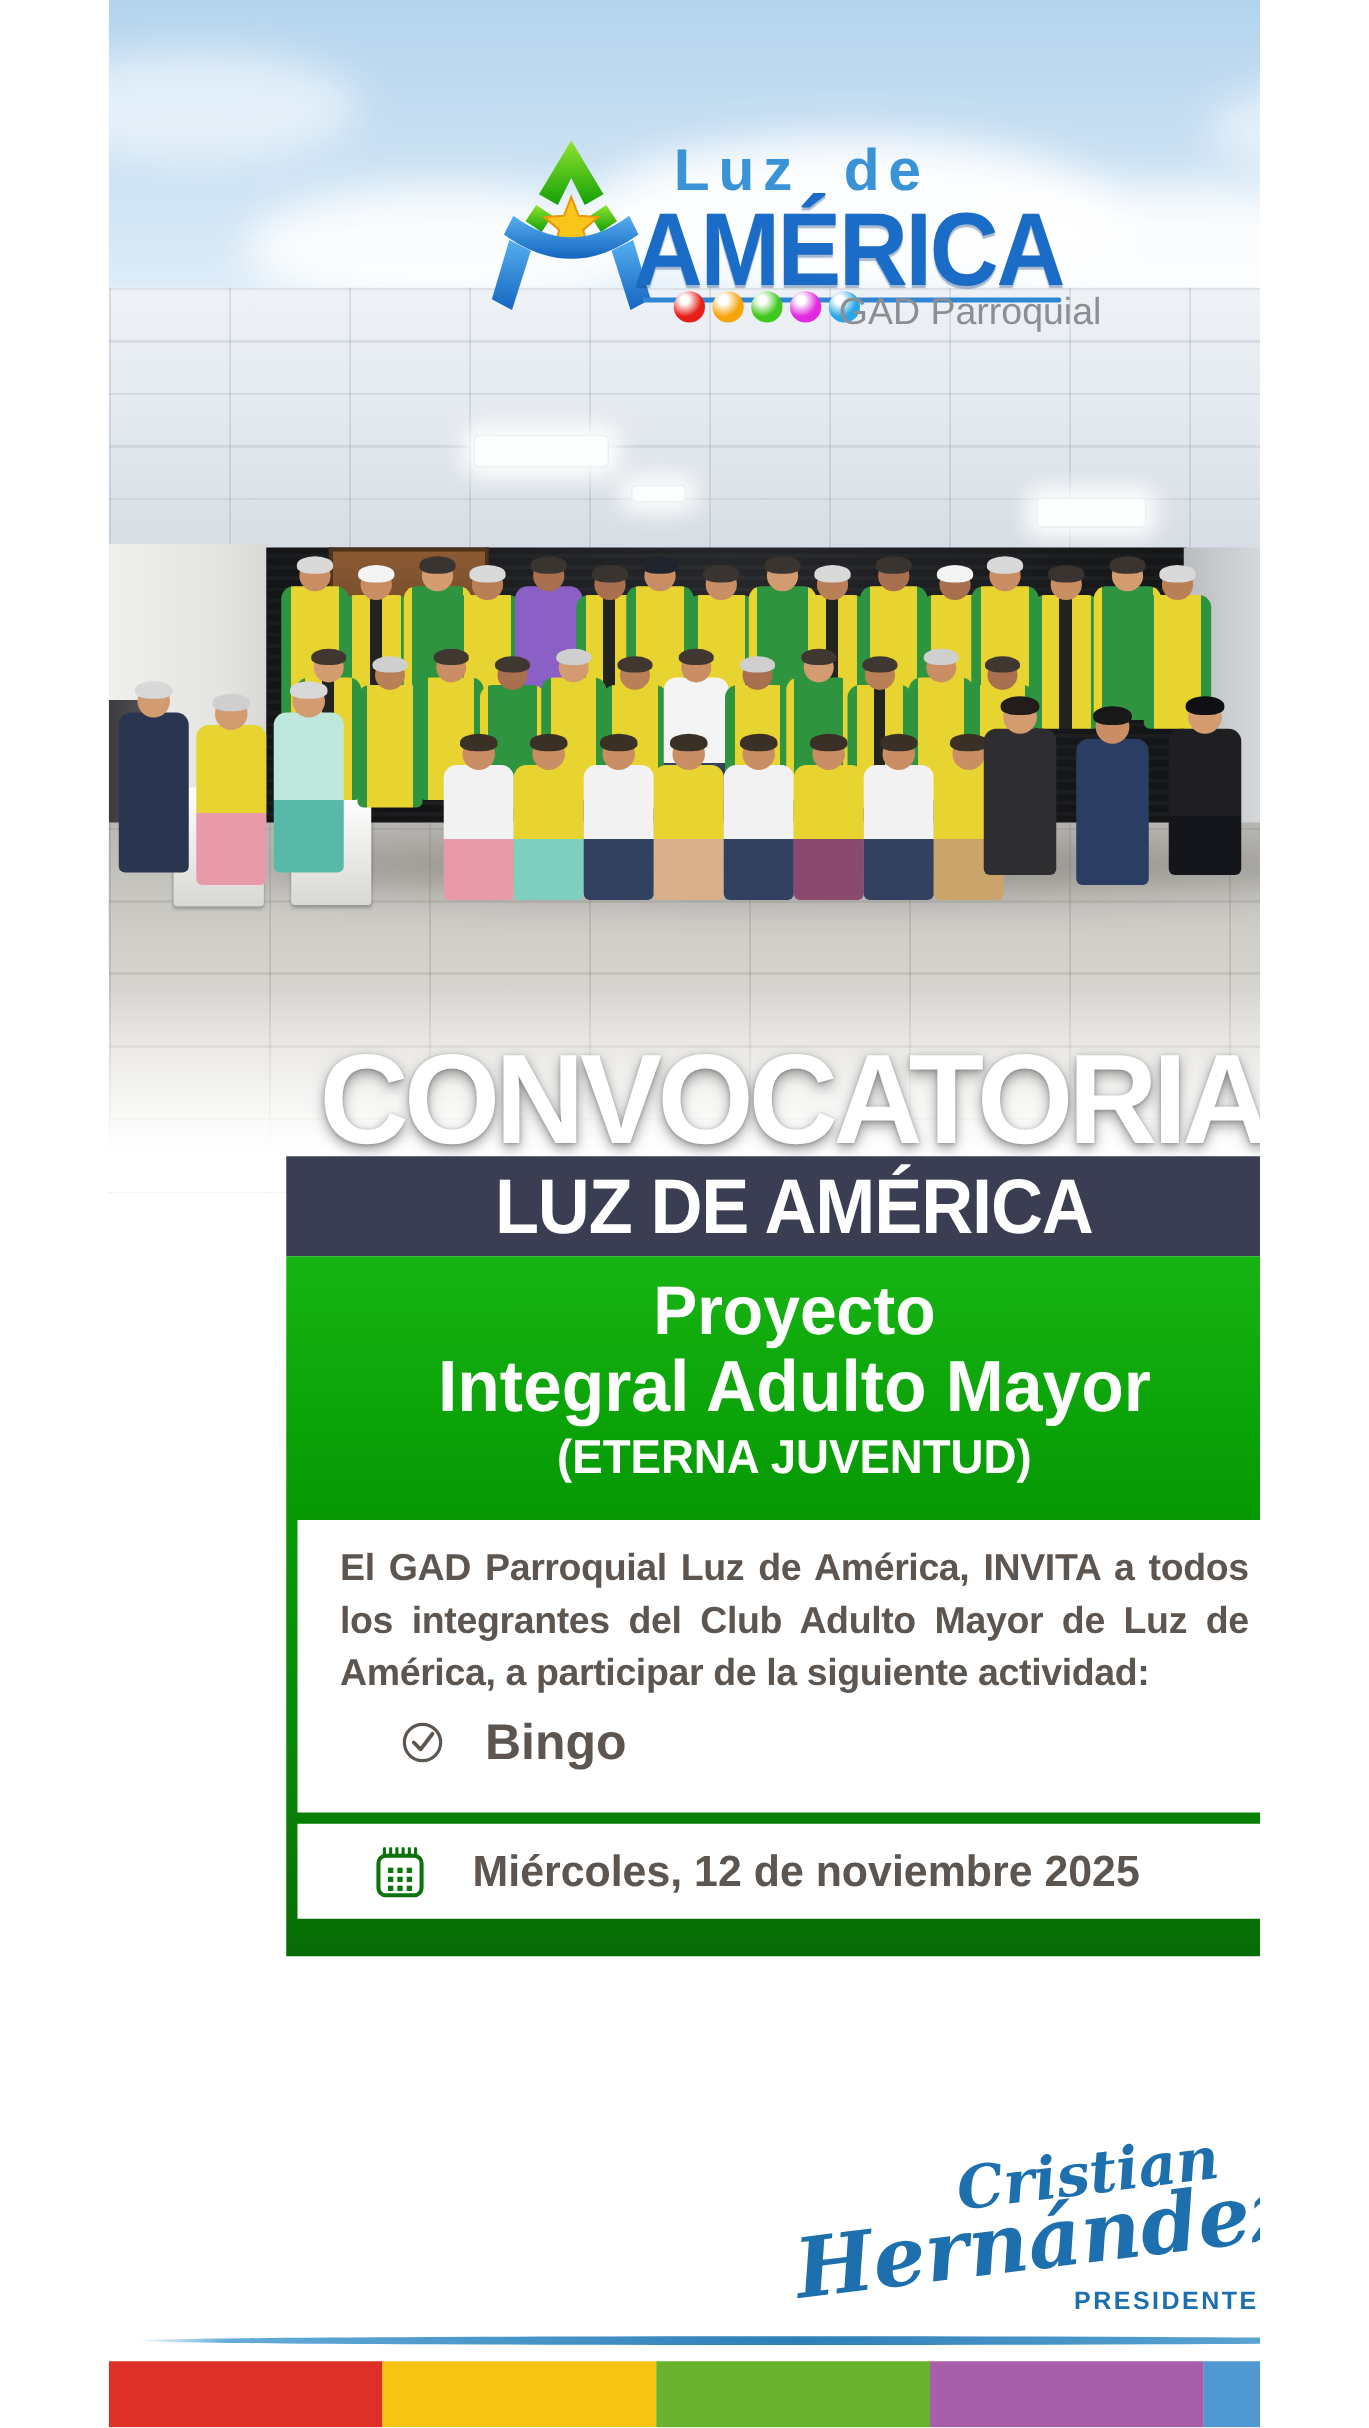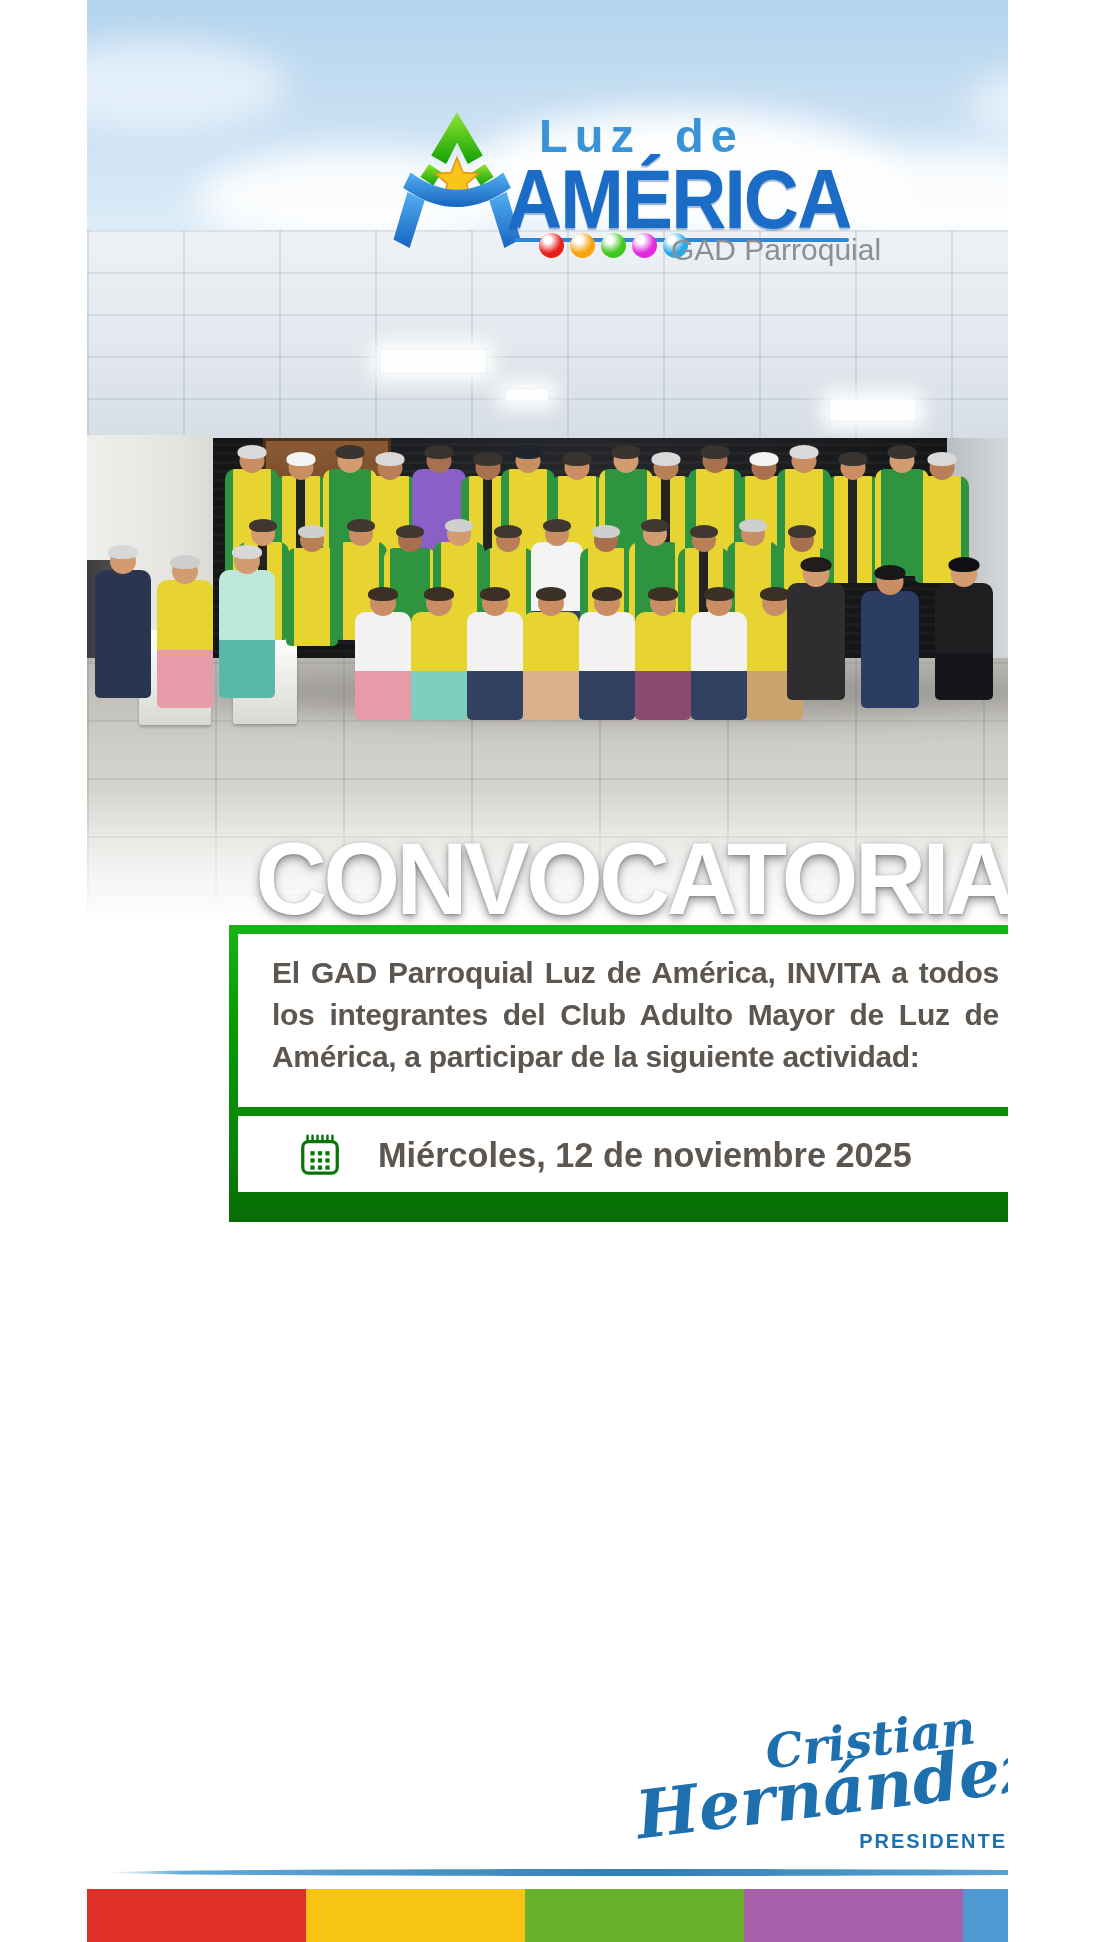--- a/index.html
+++ b/index.html
@@ -397,24 +397,41 @@
         <div class="logo-dot" style="background: radial-gradient(circle at 35% 28%, rgb(255, 255, 255) 0%, rgb(255, 255, 255) 14%, rgb(63, 200, 29) 55%);"></div>
         <div class="logo-dot" style="background: radial-gradient(circle at 35% 28%, rgb(255, 255, 255) 0%, rgb(255, 255, 255) 14%, rgb(225, 41, 223) 55%);"></div>
         <div class="logo-dot" style="background: radial-gradient(circle at 35% 28%, rgb(255, 255, 255) 0%, rgb(255, 255, 255) 14%, rgb(42, 167, 232) 55%);"></div>
       </div>
     <div class="gadp">GAD Parroquial</div>
   </div>
 
   <div class="headline">CONVOCATORIA</div>
 
   <div class="card">
+    <div class="card-navy" id="navy" style="background: rgb(59, 62, 83);">
+      <span>LUZ DE AMÉRICA</span>
+    </div>
     <div id="greenblock" style="background: linear-gradient(rgb(23, 180, 19) 0%, rgb(7, 155, 5) 34%, rgb(10, 132, 6) 75%, rgb(7, 107, 6) 100%);">
+      <div class="card-project">
+        <div class="cp1">Proyecto</div>
+        <div class="cp2">Integral Adulto Mayor</div>
+        <div class="cp3">(ETERNA JUVENTUD)</div>
+      </div>
       <div class="card-greenwrap" id="greenwrap">
         <div class="box box1">
           <div class="para">El GAD Parroquial Luz de América, INVITA a todos los integrantes del Club Adulto Mayor de Luz de América, a participar de la siguiente actividad:</div>
+          <div class="bingo-row">
+            <span class="icon-cell">
+              <svg width="36" height="36" viewBox="0 0 36 36">
+                <circle cx="18" cy="18" r="14.5" fill="none" stroke="#5d5650" stroke-width="2.6"></circle>
+                <path d="M11 18 l5.5 5.5 L26 11" fill="none" stroke="#5d5650" stroke-width="3" stroke-linecap="round" stroke-linejoin="round"></path>
+              </svg>
+            </span>
+            <span class="txt">Bingo</span>
+          </div>
         </div>
         <div class="box box2">
           <div class="detail-row">
             <span class="icon-cell">
               <svg width="46" height="46" viewBox="0 0 48 48">
                 <rect x="6" y="10" width="36" height="33" rx="6" fill="none" stroke="#0a730a" stroke-width="3.4"></rect>
                 <g stroke="#0a730a" stroke-width="2.6" stroke-linecap="round">
                   <line x1="11" y1="4" x2="11" y2="10"></line>
                     <line x1="16.2" y1="4" x2="16.2" y2="10"></line>
                   <line x1="21.4" y1="4" x2="21.4" y2="10"></line>

